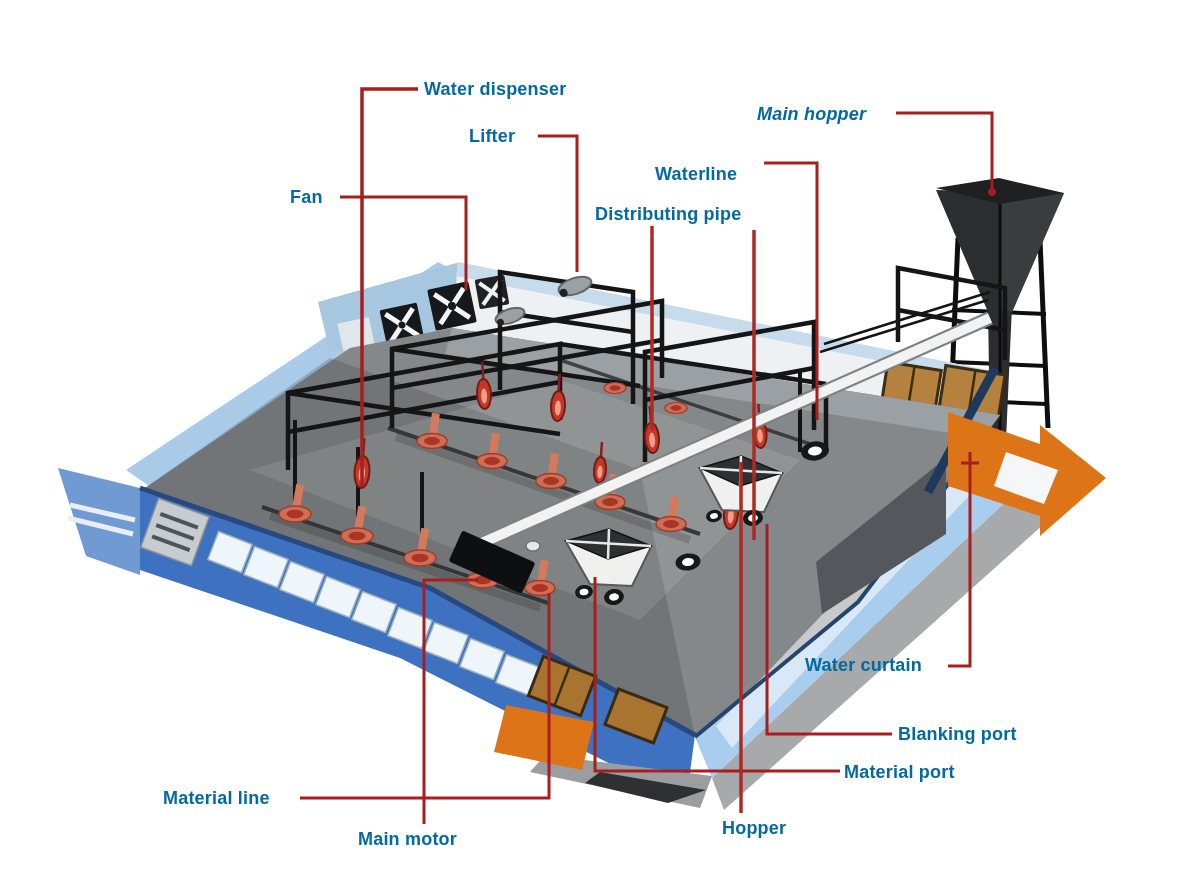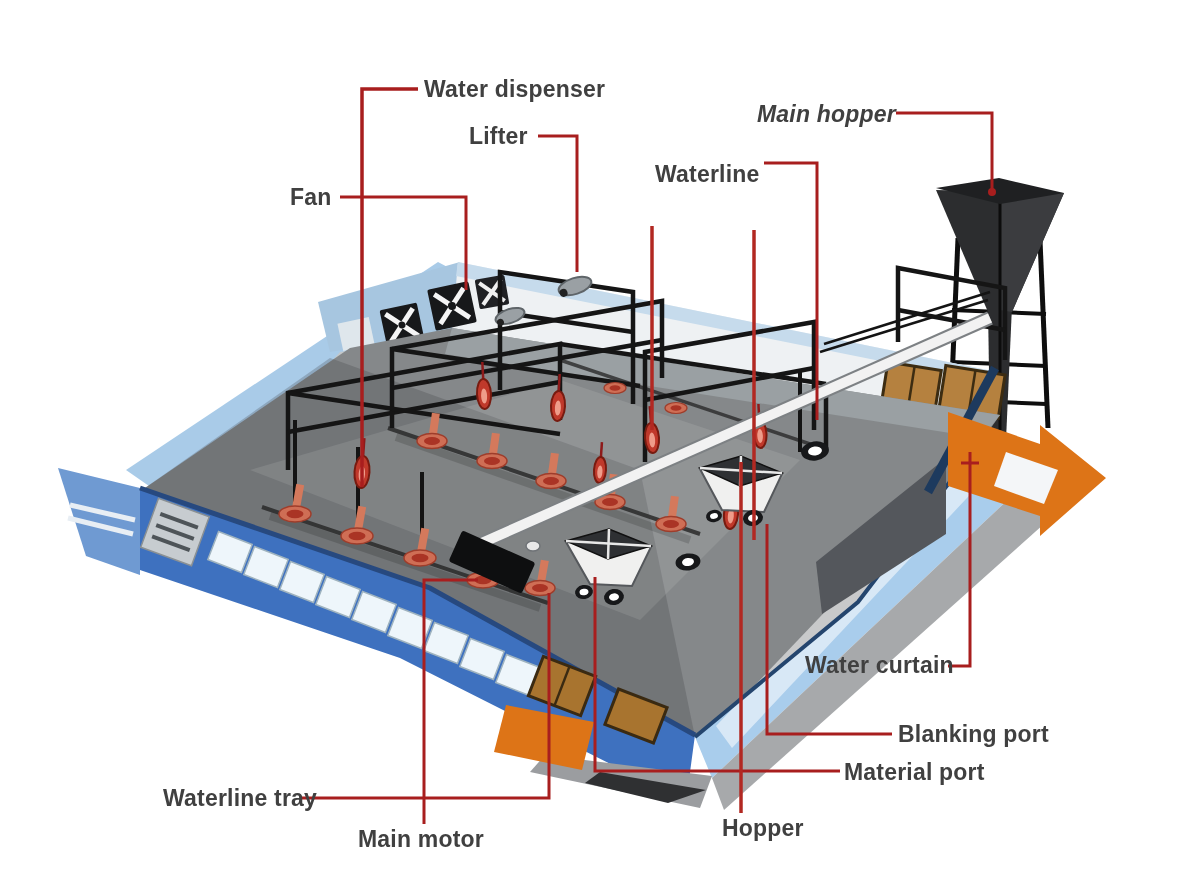--- a/index.html
+++ b/index.html
@@ -1,19 +1,19 @@
 <!DOCTYPE html>
 <html><head>
 <meta charset="utf-8">
 <style>
   html,body{margin:0;padding:0;background:#ffffff;}
   .stage{position:relative;width:1200px;height:878px;background:#ffffff;overflow:hidden;
          font-family:"Liberation Sans", sans-serif;}
   .stage svg{position:absolute;left:0;top:0;}
-  .label{position:absolute;font-size:23px;font-weight:600;color:#404040;
+  .label{position:absolute;font-size:18px;font-weight:600;color:#0369a1;
          letter-spacing:.2px;white-space:nowrap;line-height:26px;}
 </style>
 </head>
 <body>
 
 <div class="stage">
 
 <svg width="1200" height="878" viewBox="0 0 1200 878">
 
   <g>
@@ -355,21 +355,22 @@
     <polyline points="741,813 741,462" stroke="#b22822" stroke-width="3.5"></polyline>
     <polyline points="424,824 424,580 478,580"></polyline>
     <polyline points="300,798 549,798 549,593"></polyline>
     <circle cx="992" cy="192" r="4" fill="#a81e1e" stroke="none"></circle>
   </g>
 </svg>
 
   <div class="label" style="left:424px;top:76px;">Water dispenser</div>
   <div class="label" style="left:469px;top:123px;">Lifter</div>
   <div class="label" style="left:290px;top:184px;">Fan</div>
+  <div class="label" style="left:595px;top:201px;">Distributing pipe</div>
   <div class="label" style="left:655px;top:161px;">Waterline</div>
   <div class="label" style="left:757px;top:101px;font-style:italic;">Main hopper</div>
   <div class="label" style="left:805px;top:652px;text-align:right;">Water curtain</div>
   <div class="label" style="left:898px;top:721px;">Blanking port</div>
   <div class="label" style="left:844px;top:759px;">Material port</div>
   <div class="label" style="left:698px;top:815px;margin-left:24px;">Hopper</div>
   <div class="label" style="left:358px;top:826px;">Main motor</div>
-  <div class="label" style="left:163px;top:785px;">Waterline tray</div>
+  <div class="label" style="left:163px;top:785px;">Material line</div>
 </div>
 
 </body></html>

